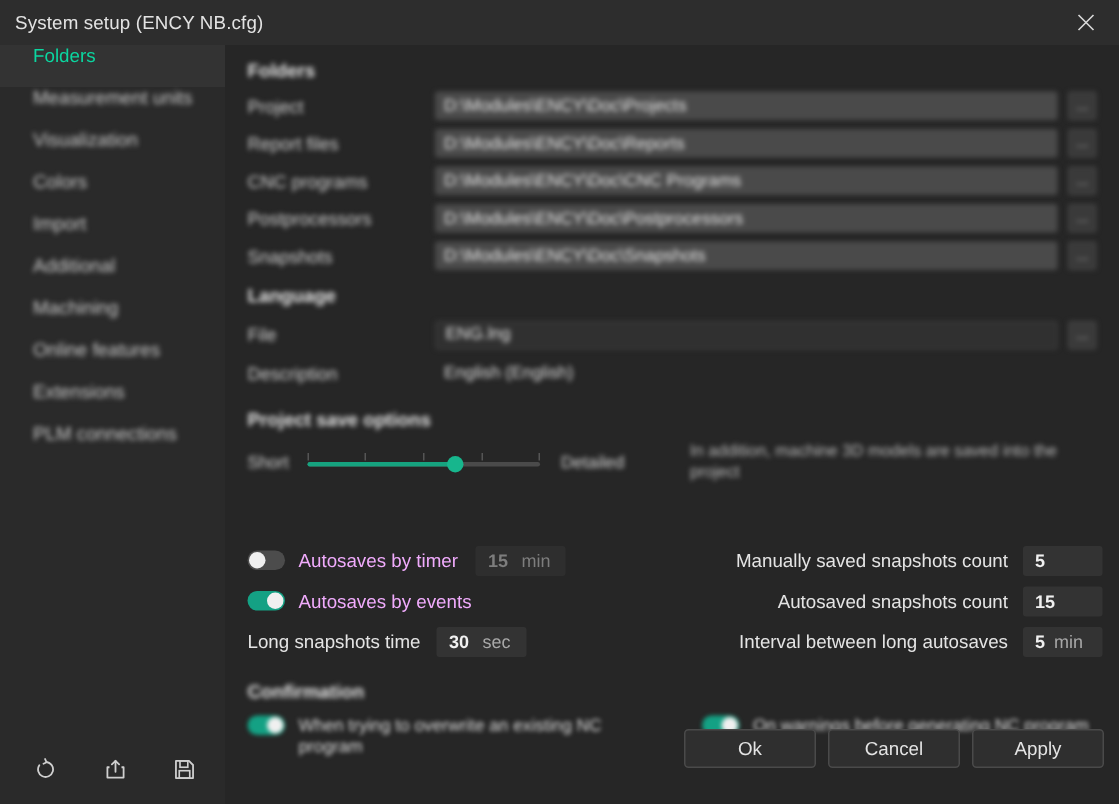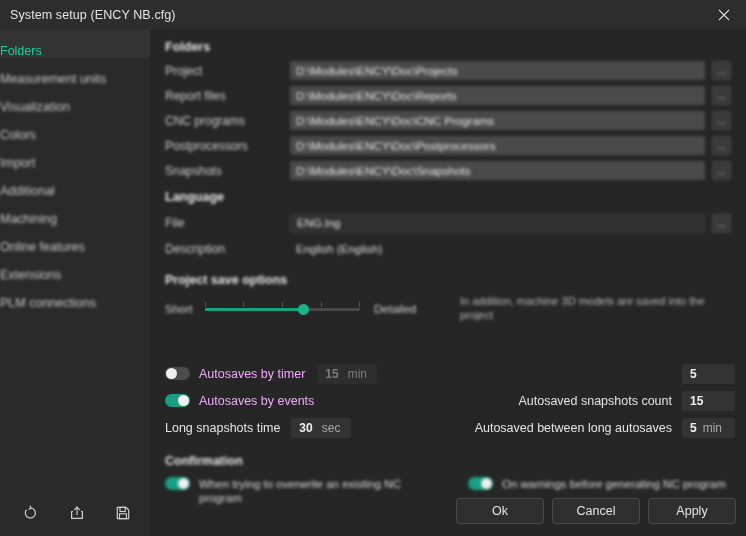--- a/index.html
+++ b/index.html
@@ -49,21 +49,22 @@
   
   .sidebar {
     position: absolute;
     left: 0; top: 30px;
     width: 150px; height: 506px;
     background: #2a2a2a;
   }
   .side-item {
     height: 28px;
     display: flex;
-    align-items: flex-end;
+    align-items: flex-start;
+    padding-left: 22px;
     font-size: 12.5px;
     color: #c9c9c9;
   }
   .side-item.active {
     background: #333333;
     color: #0bd6a0;
   }
   .side-item.blurred {
     filter: blur(1.6px);
     color: #c9c9c9;
@@ -278,21 +279,21 @@
   }
   .conf-text {
     margin-left: 9px;
     font-size: 11.5px; color: #dcdcdc;
     line-height: 1.25;
   }
 
   
   .footer {
     position: absolute;
-    right: 10px; bottom: 12px;
+    right: 10px; bottom: 24px;
     display: flex;
     gap: 8px;
   }
   .btn {
     width: 88px; height: 26px;
     background: #2f2f2f;
     border: 1px solid #4a4a4a;
     border-radius: 3px;
     color: #e4e4e4;
     font-size: 12.5px;
@@ -465,32 +466,33 @@
         <div class="label-plain">Long snapshots time</div>
         <div class="numfield" style="width:60px; margin-left:11px;">
           <span class="nval">30</span>
           <span class="nunit">sec</span>
         </div>
       </div>
     </div>
 
     <div class="autosave-right">
       <div class="rrow">
+        <div class="rlabel">Manually saved snapshots count</div>
         <div class="numfield" style="width:53px;">
           <span class="nval">5</span>
         </div>
       </div>
       <div class="rrow">
         <div class="rlabel">Autosaved snapshots count</div>
         <div class="numfield" style="width:53px;">
           <span class="nval">15</span>
         </div>
       </div>
       <div class="rrow">
-        <div class="rlabel">Autosaved between long autosaves</div>
+        <div class="rlabel">Interval between long autosaves</div>
         <div class="numfield" style="width:53px;">
           <span class="nval">5</span>
           <span class="nunit" style="margin-left:6px;">min</span>
         </div>
       </div>
     </div>
 
     <div class="grp-title blur-md conf-head">Confirmation</div>
     <div class="conf-left blur-sm">
       <div class="toggle on">

